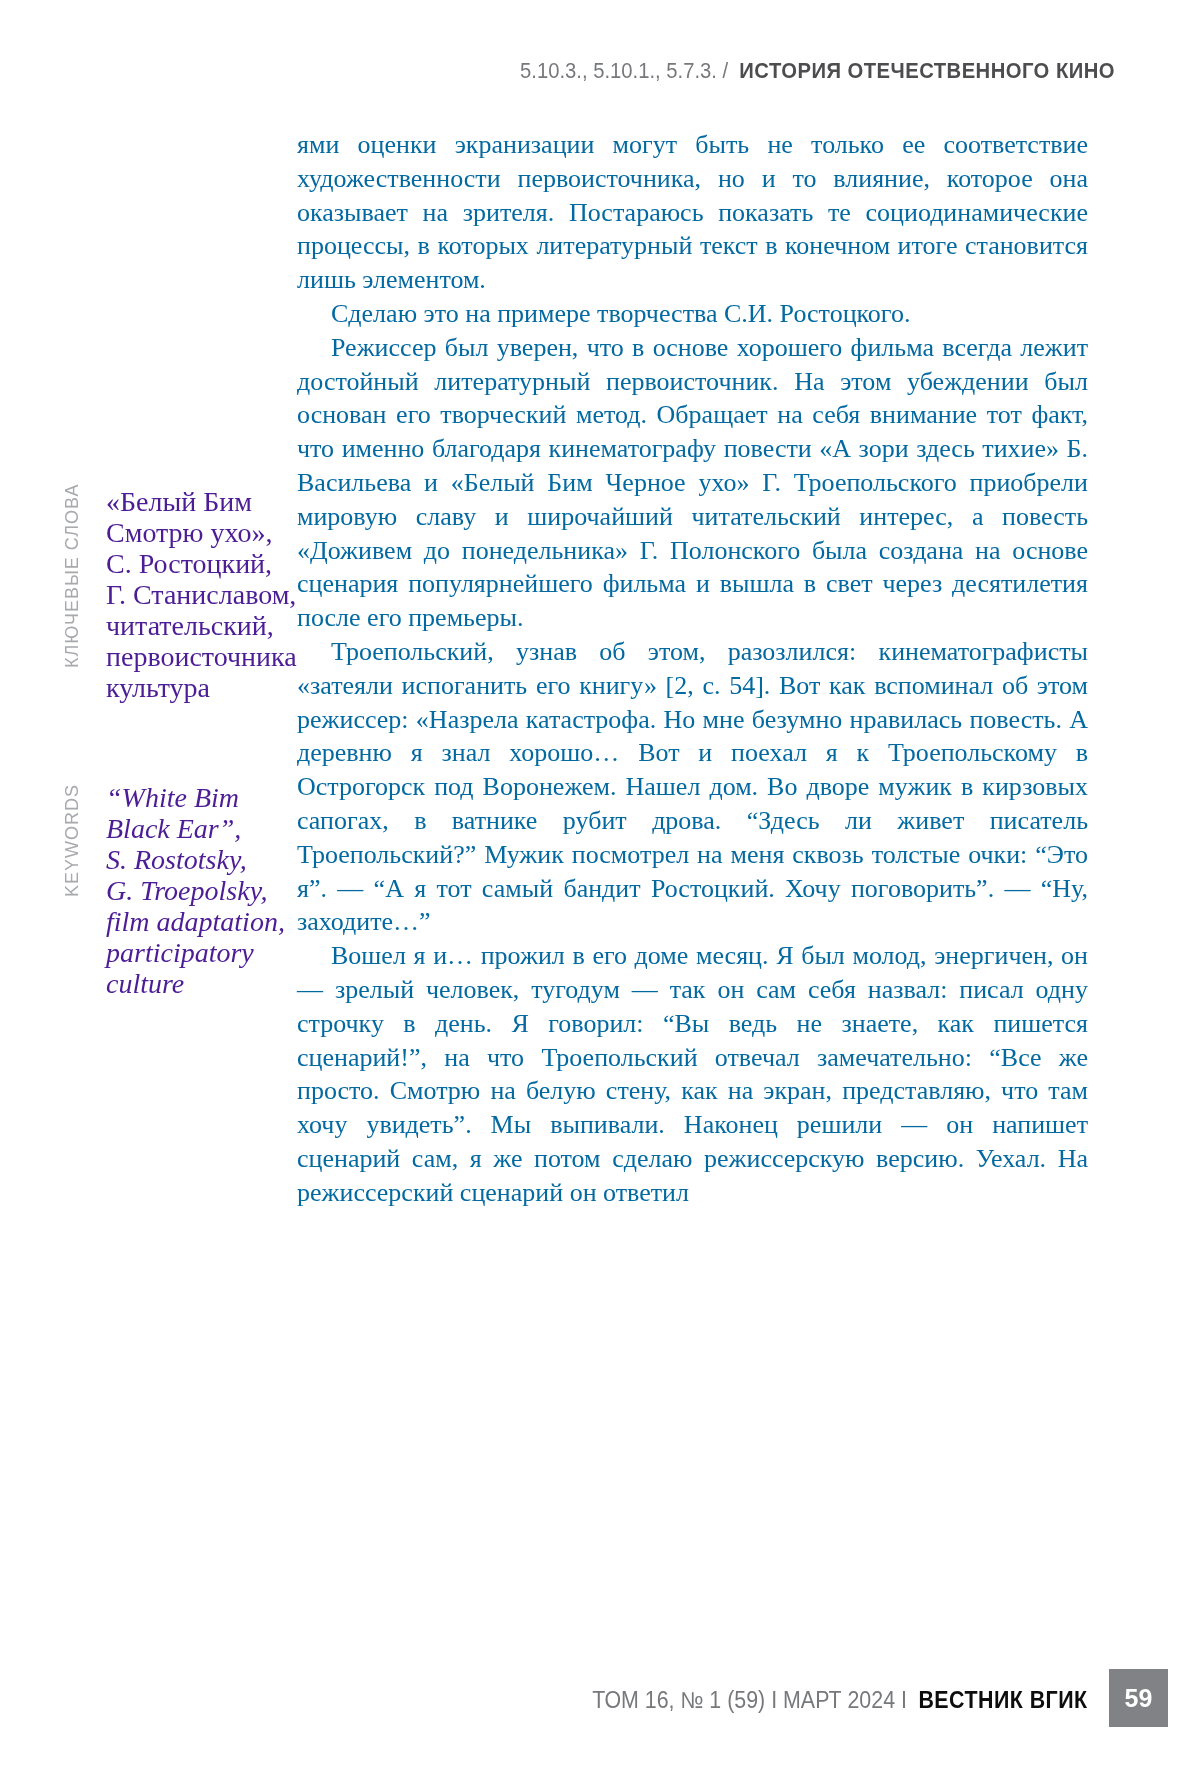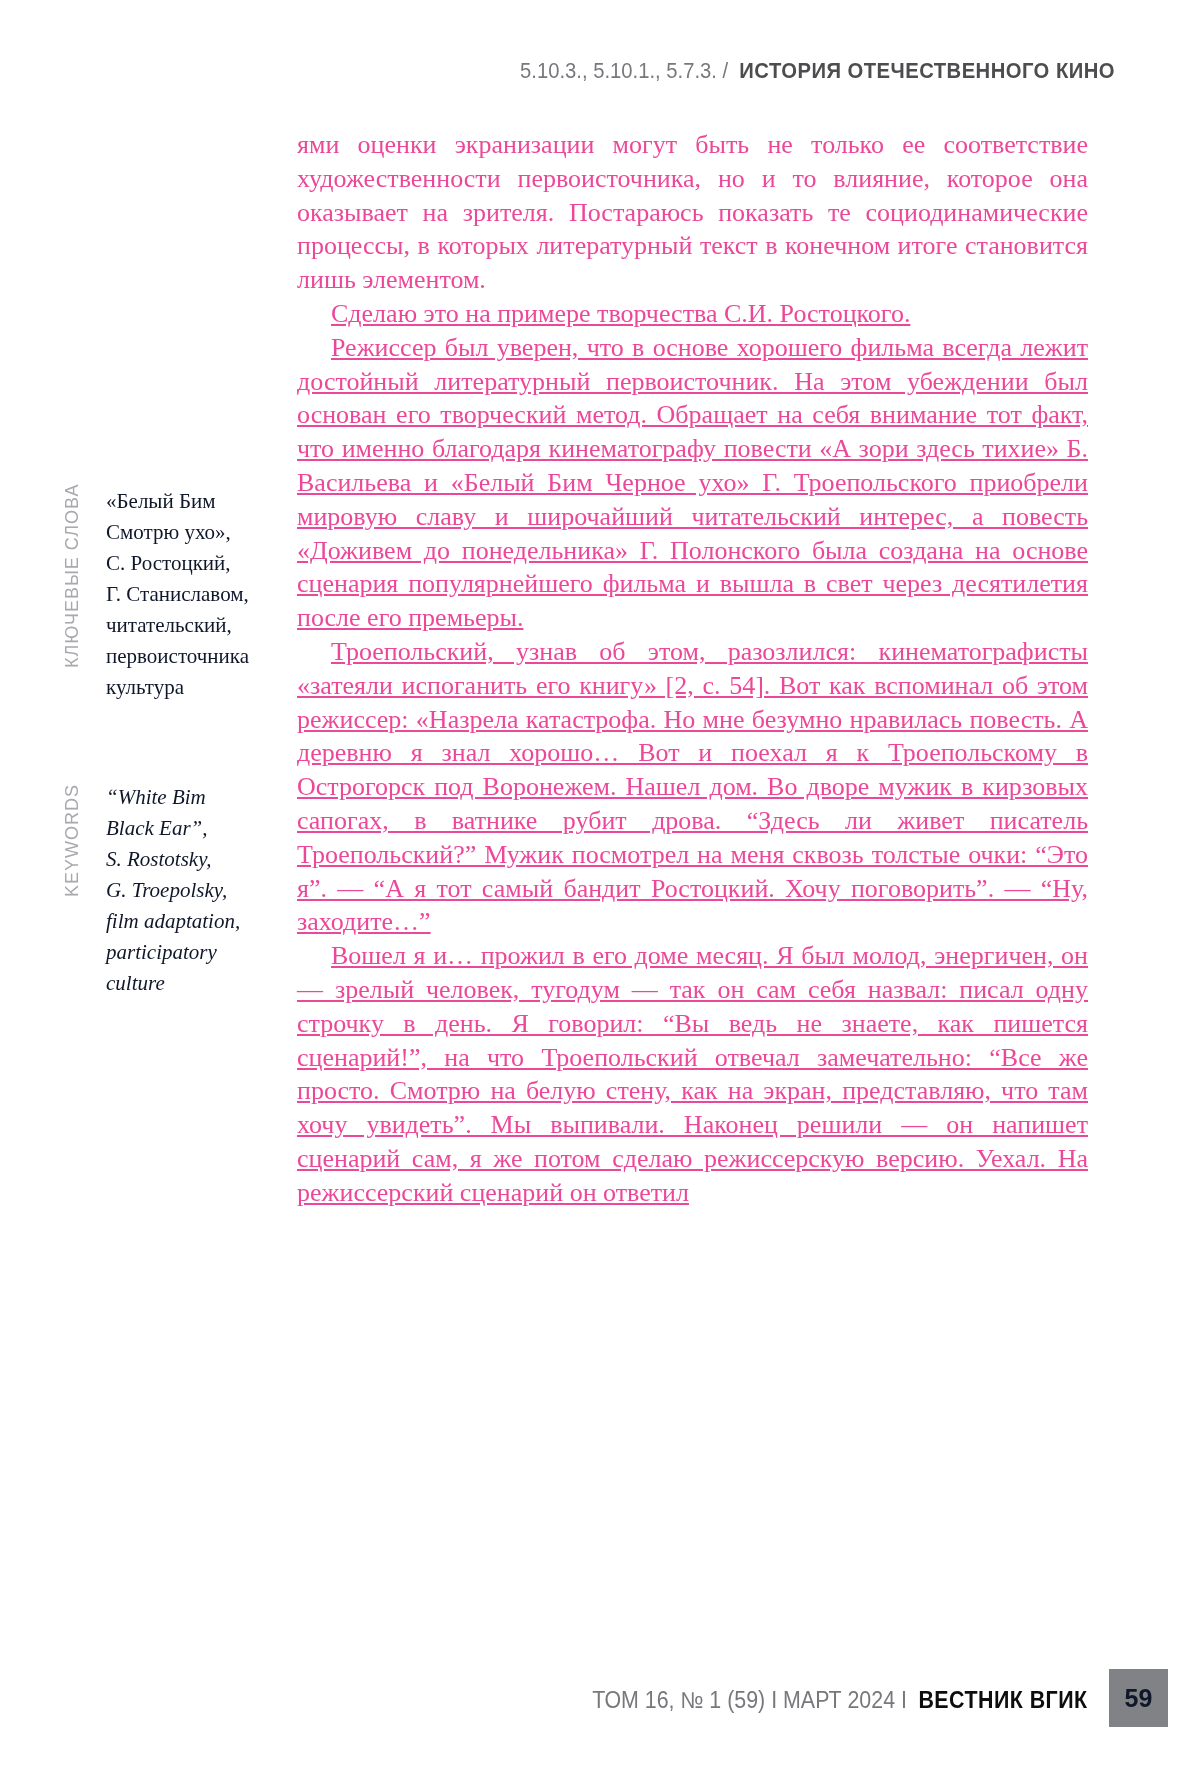--- a/index.html
+++ b/index.html
@@ -33,54 +33,54 @@
     writing-mode:vertical-rl;
     transform:rotate(180deg);
     white-space:nowrap;
   }
   .vlabel-ru { left:62px; top:492px; height:176px; }
   .vlabel-en { left:62px; top:785px; height:112px; }
 
   
   .kw-block {
     position:absolute; left:106px; width:170px;
-    font-size:21px; line-height:31px;
-    color:#0f172a;
+    font-size:28px; line-height:31px;
+    color:#4c1d95;
   }
   .kw-ru { top:486px; }
   .kw-en { top:782px;font-style:italic; }
   .kw-block div { white-space:nowrap; }
 
   
   .article {
     position:absolute; left:297px; top:128px; width:791px;
     font-size:26px; line-height:33.8px;
     text-align:justify;
-    color:#ec4899;
+    color:#0369a1;
   }
   .article p { margin:0; padding:0; }
-  .article p.indent { text-indent:34px;text-decoration:underline; }
+  .article p.indent { text-indent:34px; }
 
   
   .page-footer {
     position:absolute; top:1686px; right:112px;
     text-align:right;
     font-family:"Liberation Sans","DejaVu Sans",sans-serif;
     font-size:23px; line-height:28px;
     transform:scaleX(0.93); transform-origin:100% 50%;
     white-space:nowrap;
   }
   .ftr-issue { color:#77787b; }
   .ftr-journal { color:#0d0d0d; font-weight:bold; letter-spacing:0.5px; margin-left:6px; }
 
   .page-num-box {
     position:absolute; top:1669px; right:32px;
     width:59px; height:58px;
     background:#808285;
-    color:#0f172a;
+    color:#ffffff;
     font-family:"Liberation Sans","DejaVu Sans",sans-serif;
     font-weight:bold; font-size:25px;
     display:flex; align-items:center; justify-content:center;
   }
 </style>
 </head>
 <body>
 
 <div class="page-header">
   <span class="hdr-codes">5.10.3., 5.10.1., 5.7.3. /</span>

